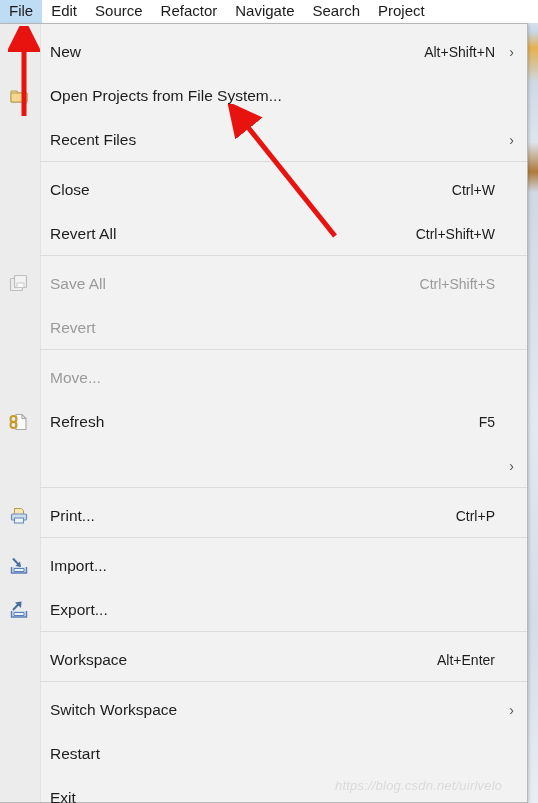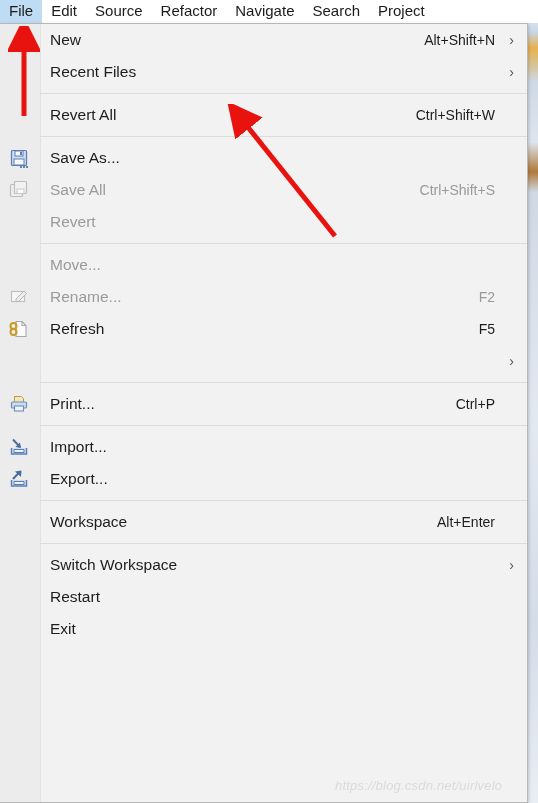--- a/index.html
+++ b/index.html
@@ -90,20 +90,21 @@
     width: 100%;
   }
 
   .mi {
     position: relative;
     height: 32px;
     display: flex;
     align-items: center;
     box-sizing: border-box;
     cursor: default;
+    margin-top: 12px;
   }
   .mi .ico {
     position: absolute;
     left: 8px;
     top: 50%;
     transform: translateY(-50%);
     width: 22px; height: 22px;
     display: flex;
     align-items: center;
     justify-content: center;
@@ -181,74 +182,65 @@
 <div id="file-menu">
   <div id="gutter"></div>
   <div id="items">
       <div class="mi">
         <span class="ico"></span>
         <span class="lbl">New</span>
         <span class="acc">Alt+Shift+N</span>
         <span class="chev">›</span>
       </div>
       <div class="mi">
+        <span class="ico">
+          <svg width="20" height="20" viewBox="0 0 20 20">
+            <path d="M2 5h6l1.4 2H18v9H2z" fill="#f6dfa6" stroke="#b89a4e" stroke-width="1"></path>
+            <path d="M2 7h16v9H2z" fill="#f3d88f" stroke="#b89a4e" stroke-width="1"></path>
+            <path d="M13 13l5 5h-5z" fill="#3f7fcf"></path>
+          </svg>
+        </span>
+        <span class="lbl">Open Projects from File System...</span>
+      </div>
+      <div class="mi">
         <span class="ico"></span>
         <span class="lbl">Recent Files</span>
         <span class="chev">›</span>
       </div>
       <div class="sep"></div>
       <div class="mi">
         <span class="ico"></span>
+        <span class="lbl">Close</span>
+        <span class="acc">Ctrl+W</span>
+      </div>
+      <div class="mi">
+        <span class="ico"></span>
         <span class="lbl">Revert All</span>
         <span class="acc">Ctrl+Shift+W</span>
       </div>
       <div class="sep"></div>
-      <div class="mi">
-        <span class="ico">
-          <svg width="20" height="20" viewBox="0 0 20 20">
-            <rect x="2.5" y="2.5" width="15" height="15" rx="1" fill="#cfdcee" stroke="#5b7fb5" stroke-width="1.2"></rect>
-            <rect x="6" y="3" width="8" height="5" fill="#fbfbfb" stroke="#5b7fb5" stroke-width="1"></rect>
-            <rect x="11" y="4" width="2" height="3" fill="#5b7fb5"></rect>
-            <rect x="5" y="11" width="10" height="6" fill="#fbfbfb" stroke="#5b7fb5" stroke-width="1"></rect>
-            <circle cx="12" cy="19" r="1" fill="#3b5e96"></circle>
-            <circle cx="15" cy="19" r="1" fill="#3b5e96"></circle>
-            <circle cx="18" cy="19" r="1" fill="#3b5e96"></circle>
-          </svg>
-        </span>
-        <span class="lbl">Save As...</span>
-      </div>
       <div class="mi disabled">
         <span class="ico">
           <svg width="20" height="20" viewBox="0 0 20 20">
             <rect x="1.5" y="4.5" width="12" height="12" rx="1" fill="#eeeeee" stroke="#bdbdbd" stroke-width="1.2"></rect>
             <rect x="5.5" y="1.5" width="12" height="12" rx="1" fill="#f2f2f2" stroke="#bdbdbd" stroke-width="1.2"></rect>
             <rect x="8" y="9" width="7" height="4.5" fill="#fafafa" stroke="#c6c6c6" stroke-width="0.9"></rect>
           </svg>
         </span>
         <span class="lbl">Save All</span>
         <span class="acc">Ctrl+Shift+S</span>
       </div>
       <div class="mi disabled">
         <span class="ico"></span>
         <span class="lbl">Revert</span>
       </div>
       <div class="sep"></div>
       <div class="mi disabled">
         <span class="ico"></span>
         <span class="lbl">Move...</span>
-      </div>
-      <div class="mi disabled">
-        <span class="ico">
-          <svg width="20" height="20" viewBox="0 0 20 20">
-            <rect x="2.5" y="4.5" width="13" height="10" fill="#f7f7f7" stroke="#c0c0c0" stroke-width="1.2"></rect>
-            <path d="M7 12l8-8 2.5 2.5-8 8H7z" fill="#ededed" stroke="#b5b5b5" stroke-width="1"></path>
-          </svg>
-        </span>
-        <span class="lbl">Rename...</span>
-        <span class="acc">F2</span>
       </div>
       <div class="mi">
         <span class="ico">
           <svg width="20" height="20" viewBox="0 0 20 20">
             <path d="M7 2.5h6l4 4v11H7z" fill="#fbfbfb" stroke="#a8a8a8" stroke-width="1.1"></path>
             <path d="M13 2.5v4h4" fill="none" stroke="#a8a8a8" stroke-width="1.1"></path>
             <circle cx="4.5" cy="7" r="3" fill="none" stroke="#c89a28" stroke-width="2"></circle>
             <circle cx="4.5" cy="13" r="3" fill="none" stroke="#c89a28" stroke-width="2"></circle>
           </svg>
         </span>

